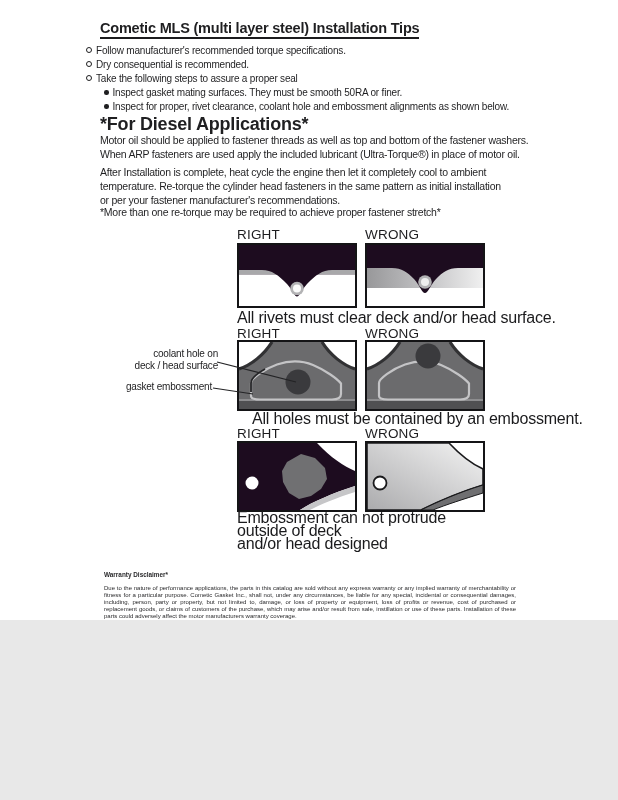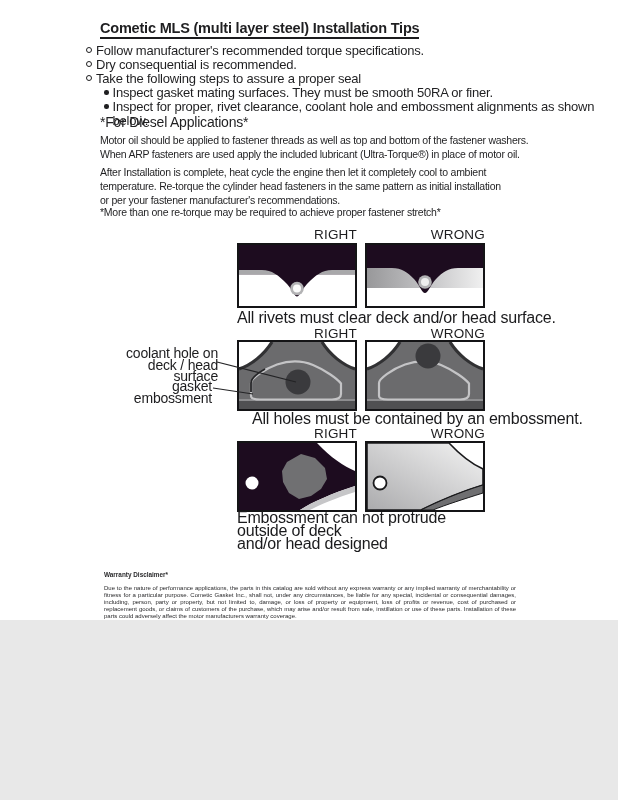--- a/index.html
+++ b/index.html
@@ -6,38 +6,38 @@
   .page{
     position:relative;width:618px;height:620px;background:#ffffff;
     font-family:"Liberation Sans","DejaVu Sans",sans-serif;color:#1f1f21;
     overflow:hidden;margin:0 auto;
   }
   .abs{position:absolute;}
   .title{
     font-size:14.5px;font-weight:700;letter-spacing:-0.2px;
     border-bottom:2px solid #1b1b1d;padding-bottom:1px;display:inline-block;
   }
-  .bullets{left:86px;top:44px;font-size:13px;letter-spacing:-0.2px;line-height:14px;}
+  .bullets{left:86px;top:44px;font-size:10px;letter-spacing:-0.2px;line-height:14px;text-align:center;}
   .bl{display:flex;}
   .b-dot{flex:0 0 auto;width:4px;height:4px;border:1px solid #1f1f21;border-radius:50%;margin:3px 4px 0 0;}
   .sb{margin-left:18px;}
   .s-dot{flex:0 0 auto;width:4.5px;height:4.5px;background:#1f1f21;border-radius:50%;margin:4px 4px 0 0;}
-  .diesel-h{left:100px;top:114px;font-size:14px;font-weight:400;letter-spacing:-0.2px;}
+  .diesel-h{left:100px;top:114px;font-size:18px;font-weight:700;letter-spacing:-0.2px;}
   .para{
     left:100px;font-size:10.5px;line-height:13.8px;letter-spacing:-0.25px;
     white-space:pre-line;width:500px;
   }
-  .rw-label{width:120px;text-align:right;font-size:13.5px;letter-spacing:0.2px;color:#1d1d1f;}
+  .rw-label{width:120px;text-align:left;font-size:13.5px;letter-spacing:0.2px;color:#1d1d1f;}
   .dbox{
     width:120px;border:2px solid #141416;box-sizing:border-box;background:#fff;
   }
   .dbox svg{display:block;width:100%;height:100%;}
   .h65{height:65px;} .h71{height:71px;}
   .cap{font-size:16px;letter-spacing:-0.2px;line-height:13px;color:#1b1b1d;}
-  .callout{font-size:14px;line-height:11.5px;letter-spacing:-0.2px;text-align:right;color:#1d1d1f;}
+  .callout{font-size:10px;line-height:11.5px;letter-spacing:-0.2px;text-align:right;color:#1d1d1f;}
   .warranty{left:104px;top:571px;width:412px;font-size:6px;line-height:7.1px;
     letter-spacing:0;color:#2a2a2c;text-align:justify;}
   .warranty .wh{font-weight:700;font-size:6.4px;margin:0 0 7px 0;}
   .warranty p{margin:0 0 6px 0;white-space:pre-line;}
   .footer{left:388px;top:760px;font-size:12.5px;letter-spacing:0.2px;color:#2a2a2c;}
 </style>
 </head>
 <body>
 
 <div class="page">

